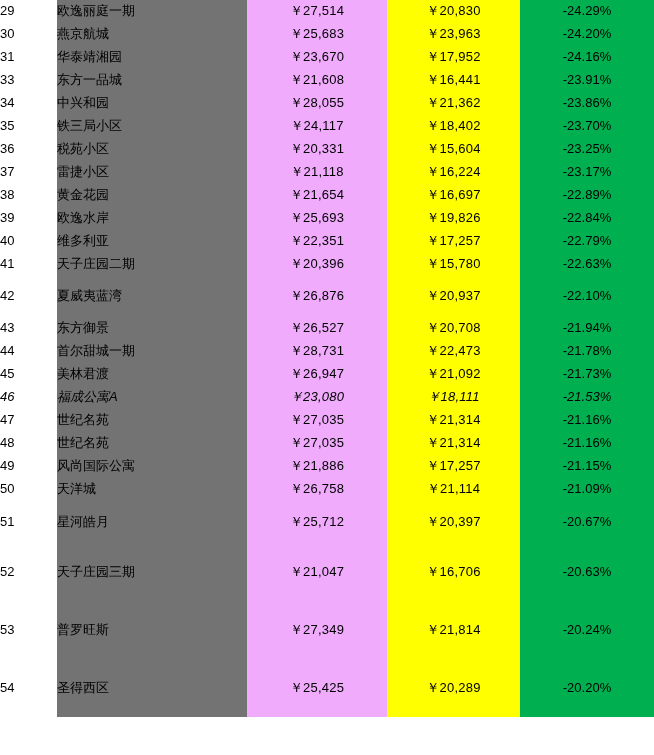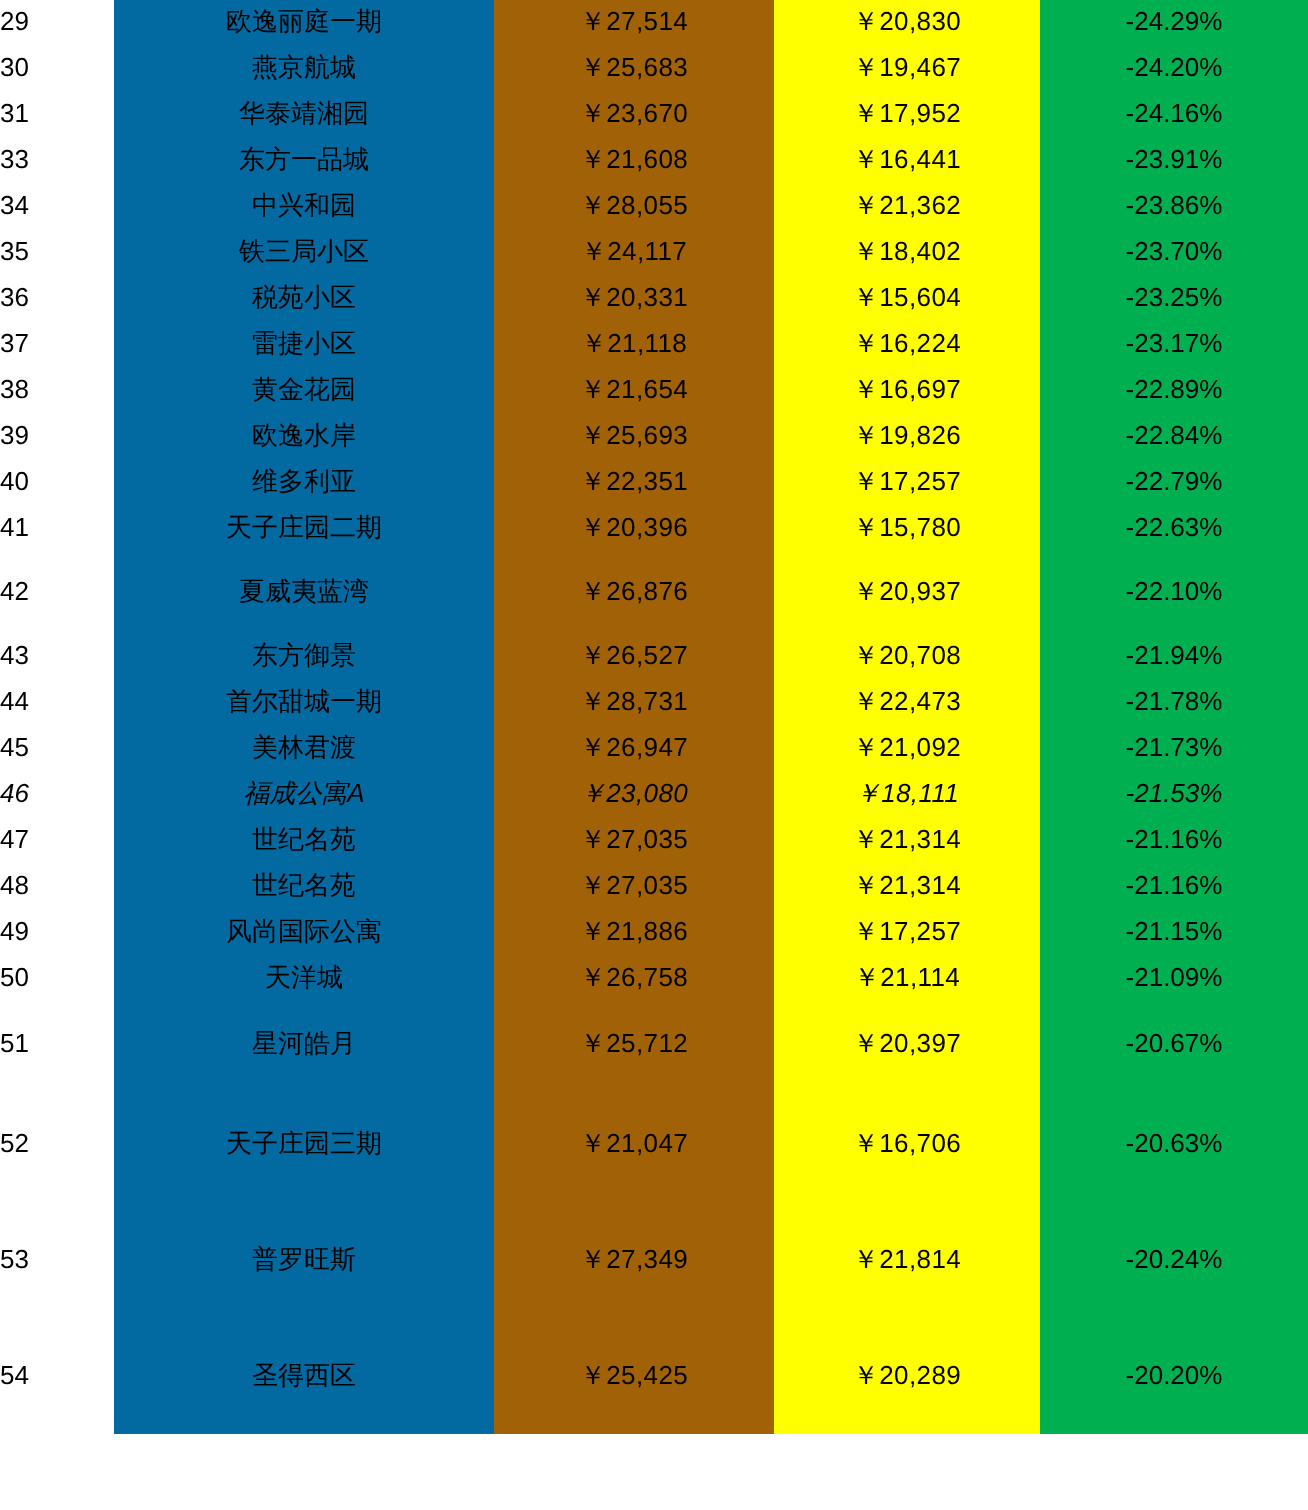--- a/index.html
+++ b/index.html
@@ -36,25 +36,24 @@
   col.c-old   { width: 140px; }
   col.c-new   { width: 133px; }
   col.c-chg   { width: 134px; }
 
   td.idx {
     text-align: left;
     padding-left: 7px;
     background: #ffffff;
   }
   td.name {
-    text-align: center;
-    background: #0369a1;
+    background: #737373;
   }
   td.old {
-    background: #a16207;
+    background: #f0abfc;
     text-align: center;
     color: #000000;
   }
   td.new {
     background: #ffff00;
     text-align: center;
     color: #000000;
   }
   td.chg {
     background: #00b050;
@@ -82,21 +81,21 @@
           <td class="idx">29</td>
           <td class="name">欧逸丽庭一期</td>
           <td class="old money">￥27,514</td>
           <td class="new money">￥20,830</td>
           <td class="chg">-24.29%</td>
         </tr>
         <tr style="height: 23px;">
           <td class="idx">30</td>
           <td class="name">燕京航城</td>
           <td class="old money">￥25,683</td>
-          <td class="new money">￥19,467</td>
+          <td class="new money">￥23,963</td>
           <td class="chg">-24.20%</td>
         </tr>
         <tr style="height: 23px;">
           <td class="idx">31</td>
           <td class="name">华泰靖湘园</td>
           <td class="old money">￥23,670</td>
           <td class="new money">￥17,952</td>
           <td class="chg">-24.16%</td>
         </tr>
         <tr style="height: 23px;">

